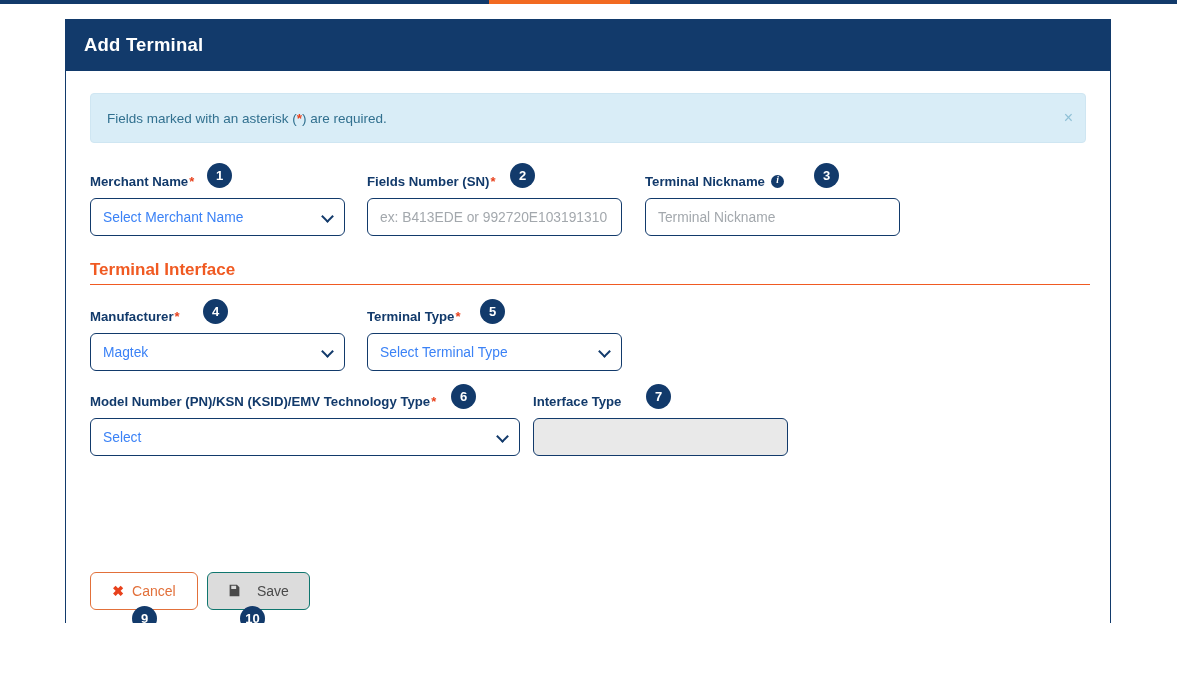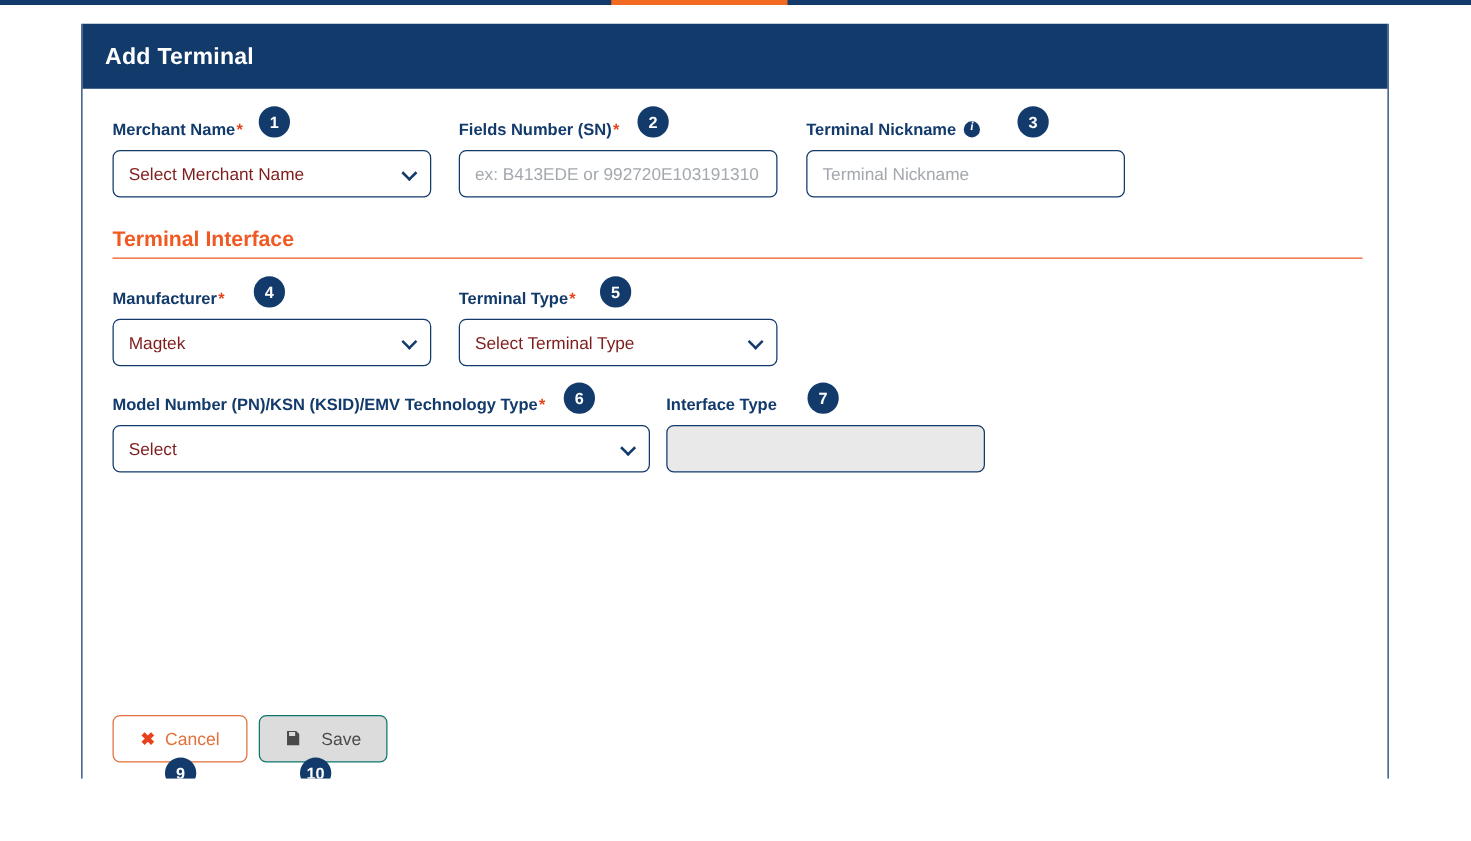--- a/index.html
+++ b/index.html
@@ -130,21 +130,21 @@
     font-family: "Liberation Serif", serif;
     line-height: 1;
   }
 
   .inp, .sel {
     width: 100%;
     height: 38px;
     border: 1px solid #123a6b;
     border-radius: 6px;
     background: #ffffff;
-    color: #7f1d1d;
+    color: #3b82f6;
     font-size: 13.8px;
     font-family: "Liberation Sans", sans-serif;
     padding: 0 12px;
     outline: none;
   }
   .inp::placeholder { color: #a3a8ad; }
   .inp.disabled {
     background: #e9e9e9;
     color: #777;
   }
@@ -247,20 +247,24 @@
   <div class="topstrip-active"></div>
 
   <div class="card">
 
     <div class="card-header">
       <span class="card-header-title">Add Terminal</span>
     </div>
 
     <div class="card-body">
 
+      <div class="alert">
+        <span class="alert-text"><span>Fields marked with an asterisk (</span><span class="req">*</span><span>) are required.</span></span>
+        <button class="alert-close">×</button>
+      </div>
 
       <div class="row" style="gap:12px;">
 
         <div class="field" style="width:255px;">
           <div class="field-label">
               <span>Merchant Name</span>
               <span class="star">*</span>
             </div>
           <div class="sel-wrap">
             <select class="sel">

